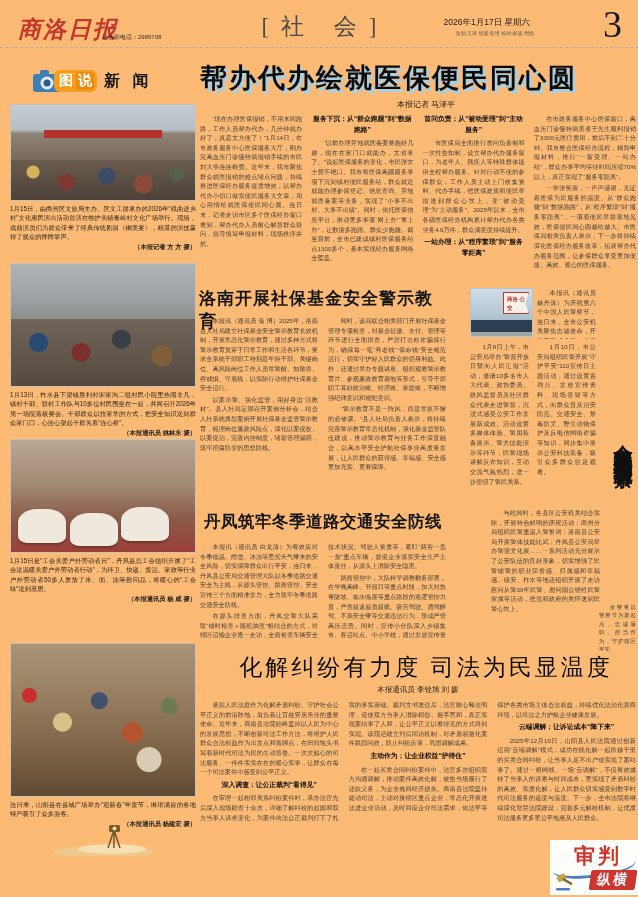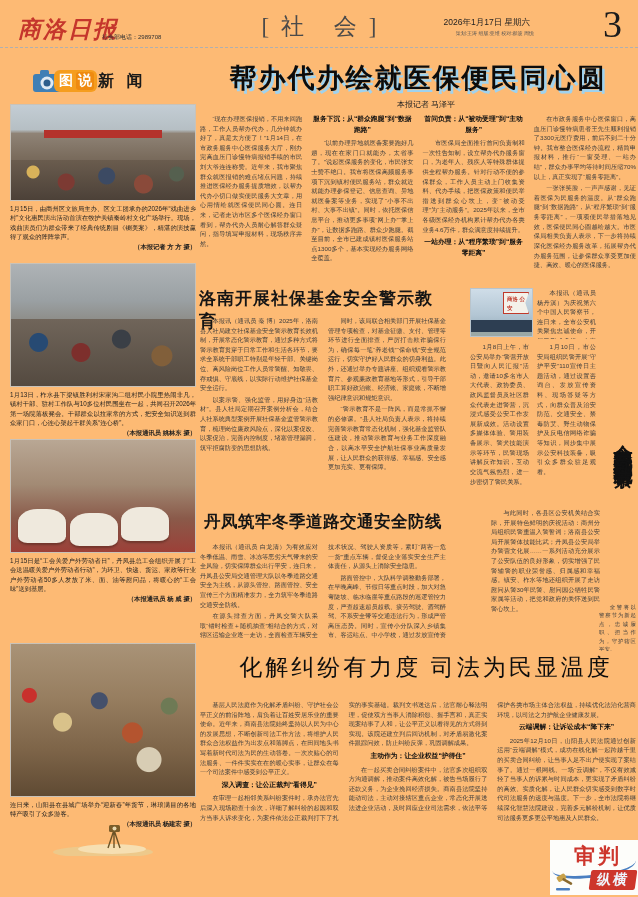--- a/index.html
+++ b/index.html
@@ -23,21 +23,21 @@
   .page-num { right:16px; top:2px; font-size:38px; color:#1c1c1c; font-family:"Liberation Serif", serif; }
 
   
   .tushuo { left:32px; top:61px; width:150px; height:40px; display:flex; align-items:center; }
   .cam { width:30px; height:26px; margin-right:-8px; }
   .bubble { display:flex; background:#f59d1e; border-radius:6px; padding:2px 3px; position:relative; }
   .bubble:after { content:""; position:absolute; left:6px; bottom:-5px; border:5px solid transparent;
                   border-top-color:#f59d1e; border-left-width:2px; }
   .bub-char { color:#fff; font-size:14px; font-weight:bold; padding:0 2px; }
   .bub-char.alt { background:#ef8a10; border-radius:3px; margin-left:1px; }
-  .tushuo-rest { font-size:16px; font-weight:bold; color:#1a1a1a; letter-spacing:4px; margin-left:1px; }
+  .tushuo-rest { font-size:16px; font-weight:bold; color:#1a1a1a; letter-spacing:4px; margin-left:7px; }
 
   
   .photo { left:10px; width:186px; overflow:hidden; border:1px solid #c9c2b8; }
   .cap { left:10px; width:186px; font-size:6.3px; line-height:1.5; text-align:justify; color:#1e1e1e; }
   .cap .credit { display:block; text-align:right; font-weight:bold; }
   .ph1 { top:104px; height:97px;
          background:linear-gradient(#c3cdd4 0%, #b6bfc4 26%, #8f8376 30%, #7a6c5d 55%, #574b40 100%); }
   .ph1 .banner { position:absolute; left:18%; top:26%; width:64%; height:9%; background:#b4322c; }
   .ph1 .crowd { position:absolute; left:0; bottom:0; width:100%; height:42%;
     background:
@@ -78,21 +78,21 @@
   .deco-cam { left:52px; top:822px; width:102px; height:34px; }
 
   
   .statement { left:8px; top:858px; width:188px; height:38px; border:1px solid #8a8a8a;
                display:flex; align-items:center; background:#fdfdfa; }
   .statement-title { font-size:15px; font-weight:bold; letter-spacing:7px; white-space:nowrap;
                      padding:0 2px 0 8px; color:#111; }
   .statement-body { font-size:5.1px; line-height:1.5; text-align:justify; padding:3px 5px 3px 2px; color:#333; }
 
   
-  .main-title { left:200px; top:60px; width:436px; text-align:center; font-size:27px; font-weight:bold;
+  .main-title { left:200px; top:60px; width:436px; text-align:left; font-size:27px; font-weight:bold;
                 color:#0c0c0c; letter-spacing:2px; text-shadow:2.5px 2.5px 0 #9fd2ee;
                 font-family:"Liberation Serif", serif; }
   .main-byline { left:208px; top:99px; width:436px; text-align:center; font-size:8px; color:#222; }
   .body-txt { font-size:6.2px; line-height:1.55; text-align:justify; color:#3d3d3d; overflow:hidden; }
   .body-txt p { text-indent:2em; margin-bottom:2px; }
   .body-txt h4 { font-size:6.8px; text-align:center; color:#101010; margin:3px 0; }
   .main-body { left:200px; top:114px; width:436px; height:169px; column-count:4; column-gap:9px; }
 
   
   .luonan-title { left:199px; top:287px; width:248px; text-align:left; font-size:17px;
@@ -240,20 +240,21 @@
   </div>
 
   <div class="abs danfeng-title">丹凤筑牢冬季道路交通安全防线</div>
   <div class="abs body-txt danfeng-body">
     <p>本报讯（通讯员 白龙清）为有效应对冬季低温、雨雪、冰冻等恶劣天气带来的安全风险，切实保障群众出行平安，连日来，丹凤县公安局交通管理大队以冬季道路交通安全为主线，从源头管控、路面管控、安全宣传三个方面精准发力，全力筑牢冬季道路交通安全防线。</p>
     <p>在源头排查方面，丹凤交警大队采取“错时检查＋随机抽查”相结合的方式，对辖区运输企业逐一走访，全面检查车辆安全技术状况、驾驶人资质等，紧盯“两客一危一货”重点车辆，督促企业落实安全生产主体责任，从源头上消除安全隐患。</p>
     <p>路面管控中，大队科学调整勤务部署，在早晚高峰、节假日等重点时段，加大对急弯陡坡、临水临崖等重点路段的巡逻管控力度，严查超速超员超载、疲劳驾驶、酒驾醉驾、不系安全带等交通违法行为，形成严管高压态势。同时，宣传小分队深入乡镇集市、客运站点、中小学校，通过发放宣传资料、以案说法等形式，面对面向群众讲解冬季安全出行常识，不断提升群众交通安全意识和自我防护能力。</p>
   </div>
 
   <div class="abs judicial-title">化解纠纷有力度  司法为民显温度</div>
+  <div class="abs judicial-byline">本报通讯员 李铨旭 刘 媛</div>
   <div class="abs body-txt judicial-body">
     <p>基层人民法庭作为化解矛盾纠纷、守护社会公平正义的前沿阵地，肩负着让百姓安居乐业的重要使命。近年来，商南县法院始终坚持以人民为中心的发展思想，不断创新司法工作方法，将维护人民群众合法权益作为出发点和落脚点，在田间地头书写着新时代司法为民的生动答卷。一次次贴心的司法服务、一件件实实在在的暖心实事，让群众在每一个司法案件中感受到公平正义。</p>
     <h4>深入调查：让公正裁判“看得见”</h4>
     <p>在审理一起相邻关系纠纷案件时，承办法官先后深入现场勘查十余次，详细了解纠纷的起因和双方当事人诉求变化，为案件依法公正裁判打下了扎实的事实基础。裁判文书送达后，法官耐心释法明理，促使双方当事人消除积怨、握手言和，真正实现案结事了人和，让公平正义以看得见的方式得到实现。该院还建立判后回访机制，对矛盾易激化案件跟踪问效，防止纠纷反弹，巩固调解成果。</p>
     <h4>主动作为：让企业权益“护得住”</h4>
     <p>在一起买卖合同纠纷案件中，法官多次组织双方沟通调解，推动案件高效化解，被告当场履行了还款义务，为企业挽回经济损失。商南县法院坚持能动司法，主动对接辖区重点企业，常态化开展送法进企业活动，及时回应企业司法需求，依法平等保护各类市场主体合法权益，持续优化法治化营商环境，以司法之力护航企业健康发展。</p>
     <h4>云端调解：让诉讼成本“降下来”</h4>
     <p>2025年12月10日，山阳县人民法院通过创新运用“云端调解”模式，成功在线化解一起跨越千里的买卖合同纠纷，让当事人足不出户便实现了案结事了。通过一根网线、一场“云调解”，不仅有效减轻了当事人的诉累与时间成本，更实现了矛盾纠纷的高效、实质化解，让人民群众切实感受到数字时代司法服务的速度与温度。下一步，全市法院将继续深化智慧法院建设，完善多元解纷机制，让优质司法服务更多更公平地惠及人民群众。</p>
   </div>
 

